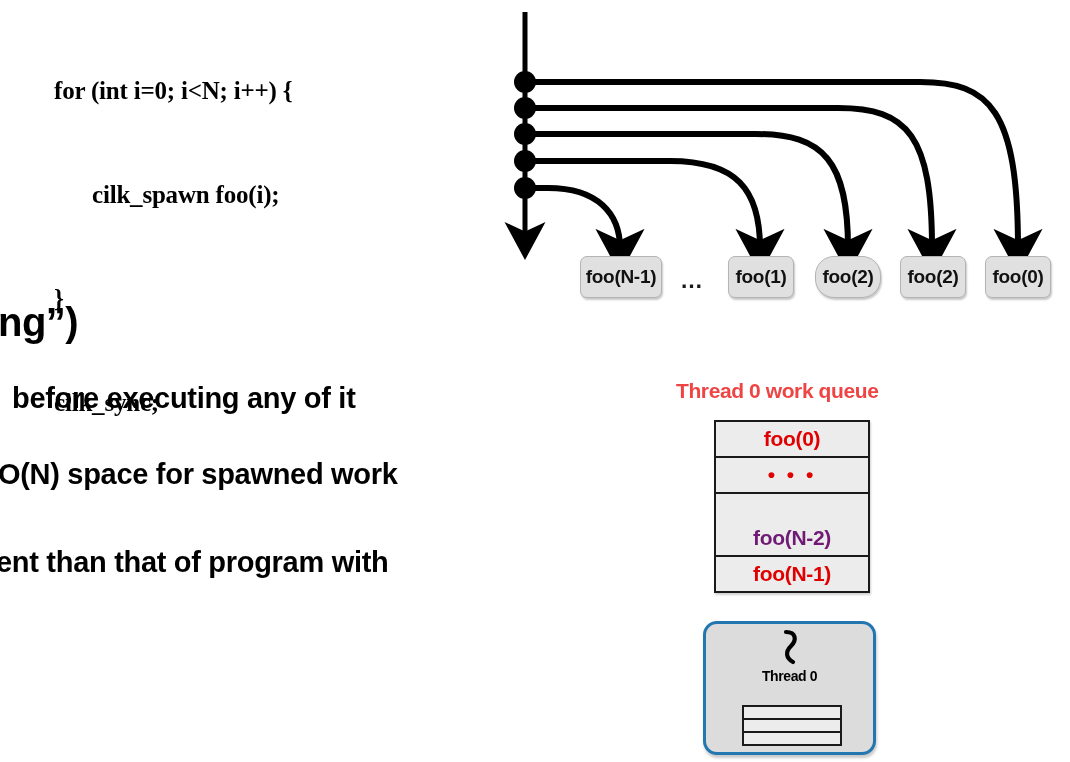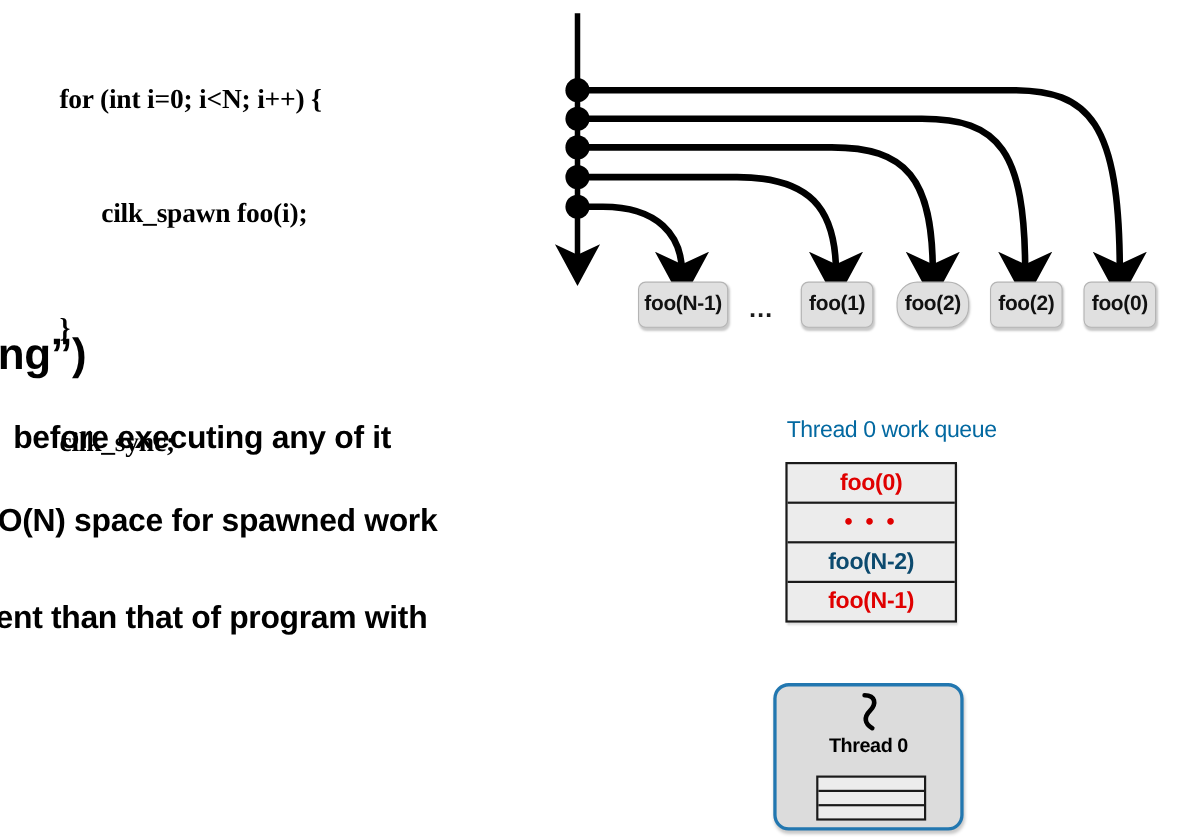--- a/index.html
+++ b/index.html
@@ -96,24 +96,24 @@
     letter-spacing: 2px;
     font-family: "Liberation Sans", sans-serif;
   }
 
   
   .queue-title {
     position: absolute;
     left: 676px;
     top: 379px;
     width: 230px;
-    text-align: right;
+    text-align: left;
     font-size: 21px;
-    font-weight: 400;
-    color: #0369a1;
+    font-weight: 700;
+    color: #ef4444;
     letter-spacing: -0.4px;
     font-family: "Liberation Sans", sans-serif;
   }
   .queue-table {
     position: absolute;
     left: 714px;
     top: 420px;
     width: 152px;
     border: 2px solid #1a1a1a;
     background: #ececec;
@@ -150,21 +150,21 @@
     left: 0; right: 0;
     top: 4px;
     text-align: center;
     height: 38px;
   }
   .thread-label {
     position: absolute;
     left: 0; right: 0;
     top: 44px;
     text-align: center;
-    font-size: 18px;
+    font-size: 14px;
     font-weight: 700;
     color: #000000;
     letter-spacing: -0.4px;
     font-family: "Liberation Sans", sans-serif;
   }
   .thread-minitable {
     position: absolute;
     left: 36px;
     top: 81px;
     width: 96px;
@@ -240,21 +240,21 @@
     <div class="foo-box" style="left:410px; top:256px; width:64px;">foo(2)</div>
 
     <div class="foo-box" style="left:495px; top:256px; width:64px;">foo(0)</div>
   </div>
 
   <div class="queue-title">Thread 0 work queue</div>
 
   <div class="queue-table">
     <div class="queue-row" style="color:#e00000;">foo(0)</div>
     <div class="queue-row ellipsis-row" style="color:#e00000;">• • •</div>
-    <div class="queue-row" style="color:#0c4a6e;">foo(N-2)</div>
+    <div class="queue-row" style="color:#701a75;margin-top:27px;">foo(N-2)</div>
     <div class="queue-row" style="color:#e00000;">foo(N-1)</div>
   </div>
 
   <div class="thread-box">
 
     <div class="thread-squiggle">
       <svg width="30" height="38" viewBox="0 0 30 38">
         <path d="M11,4 C21,4 22,12 16,18 C10,24 11,30 18,34" fill="none" stroke="#000000" stroke-width="4.2" stroke-linecap="round"></path>
       </svg>
     </div>

